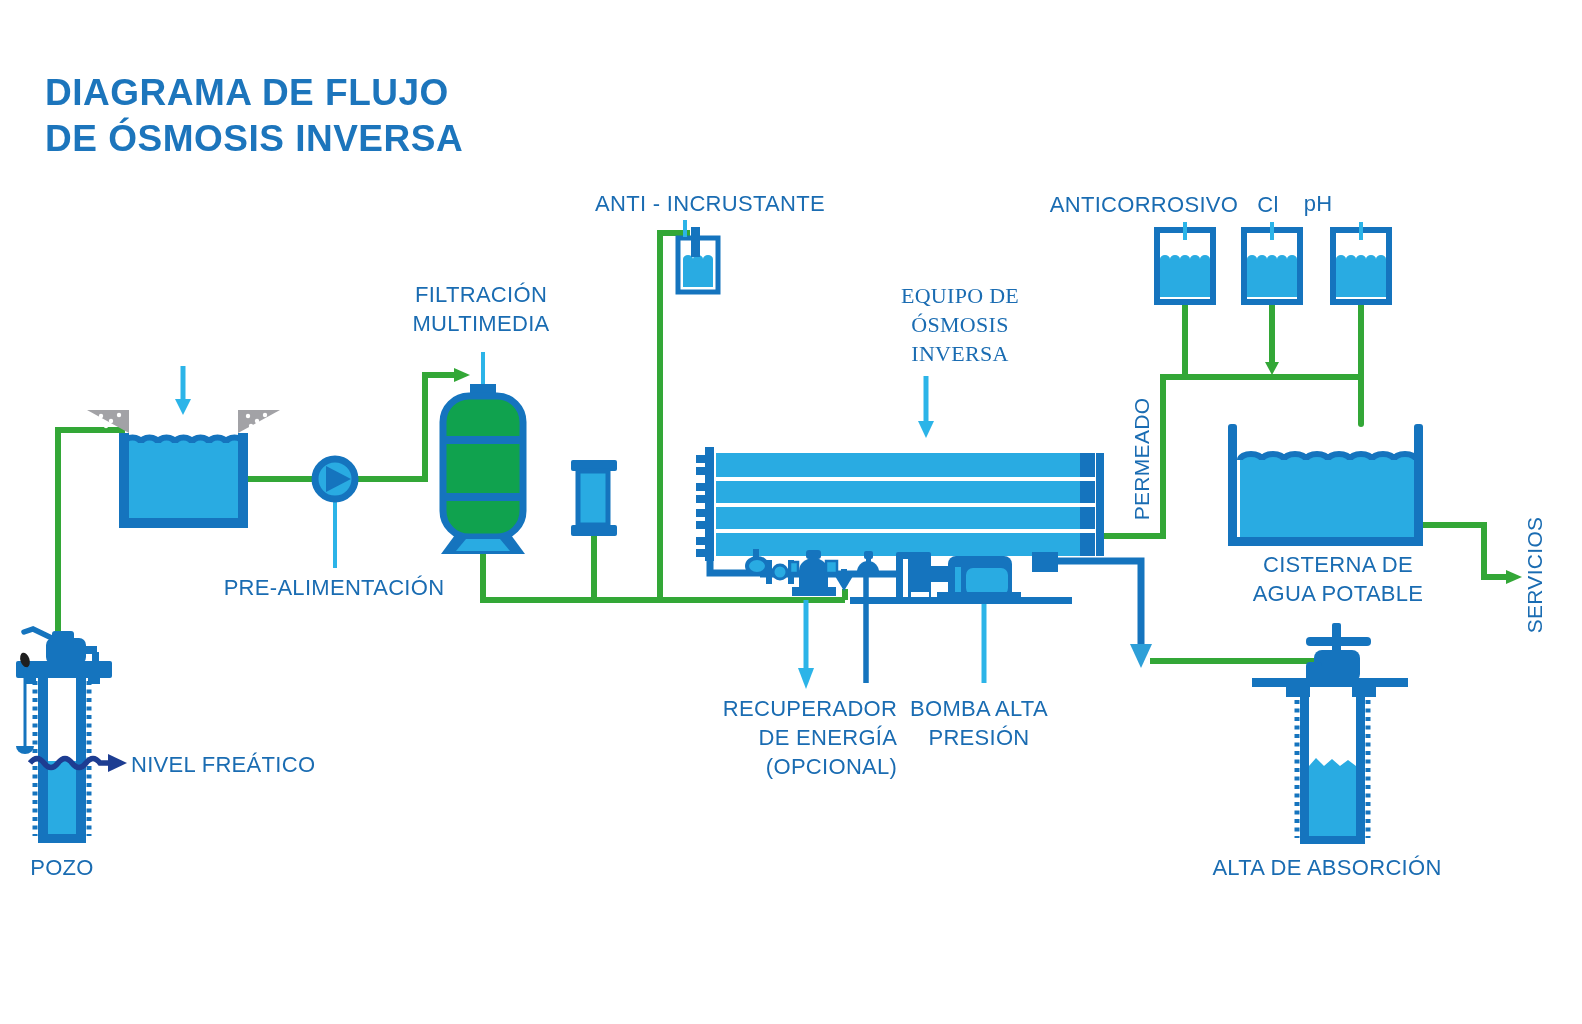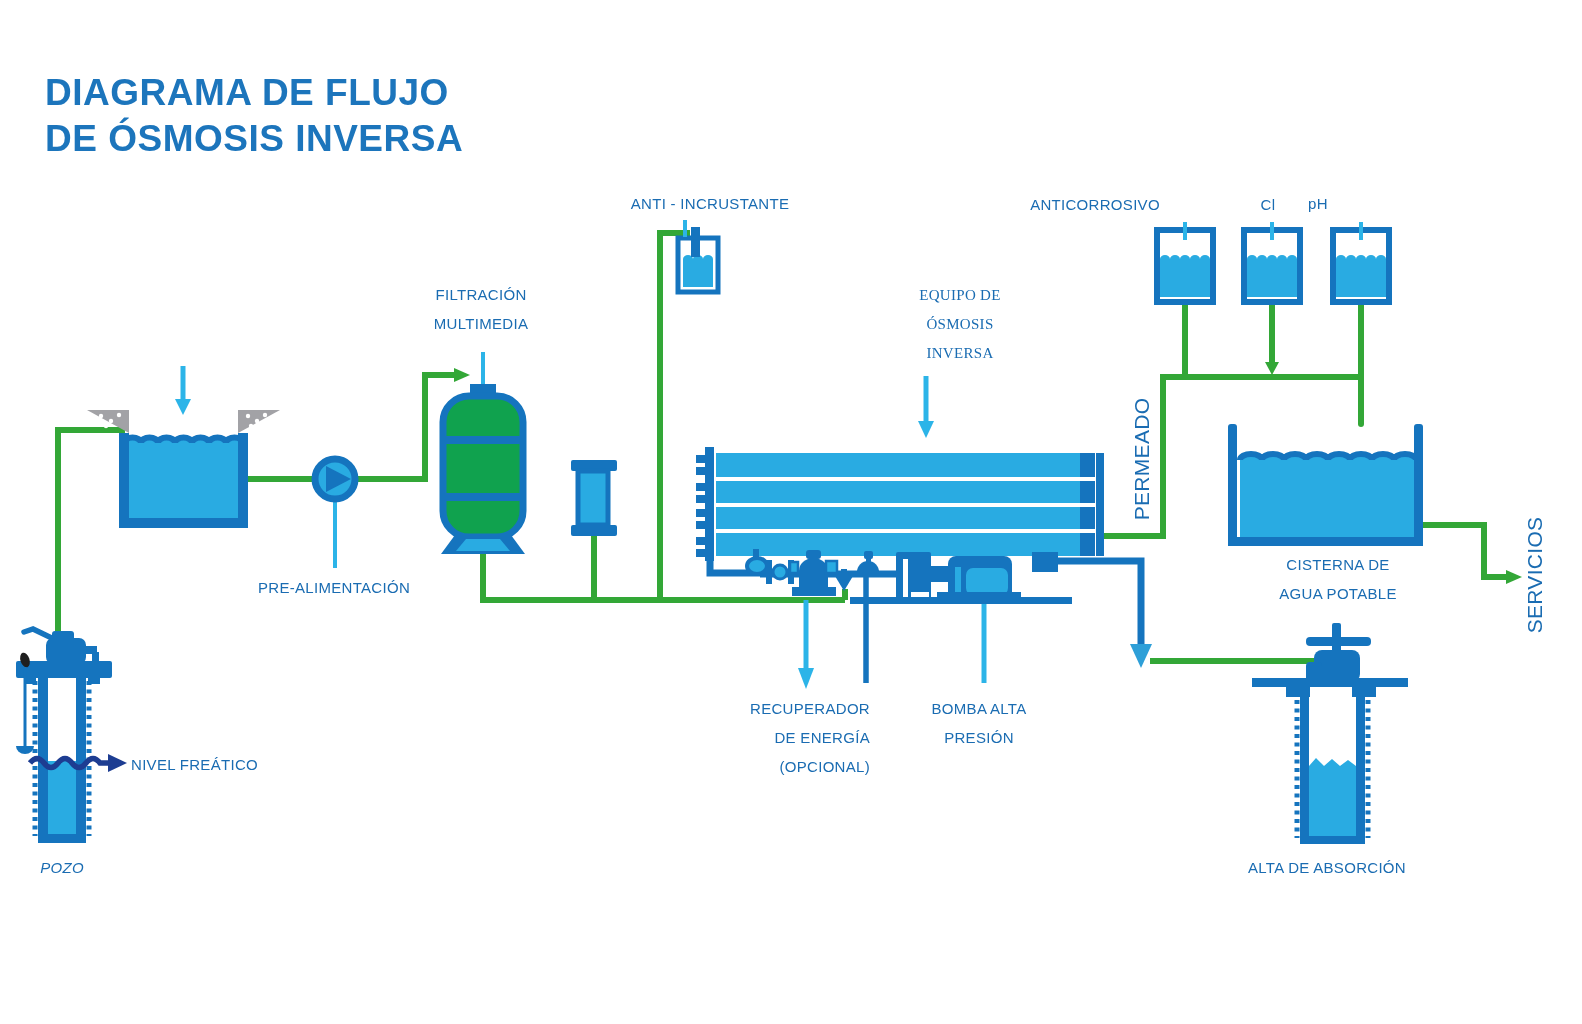--- a/index.html
+++ b/index.html
@@ -1,19 +1,19 @@
 <!DOCTYPE html>
 <html style="--background: #FFFFFF; --outline-blue: #1574BE; --water-cyan: #29ABE2; --pipe-green: #33A737; --vessel-green: #10A24E; --label-blue: #1A6CB2; --title-blue: #1C75BC; --arrow-cyan: #2CB4E8; --navy: #1D3D92; --bracket-gray: #A2A2A6; --drain-arrow-blue: #2E9FD8; --probe-black: #1F1F1F;"><head>
 <meta charset="utf-8">
 <style>
   html,body{margin:0;padding:0;background:#fff;}
   .canvas{position:relative;width:1582px;height:1024px;background:var(--background,#fff);
           font-family:"Liberation Sans",sans-serif;overflow:hidden;}
   svg{position:absolute;left:0;top:0;}
-  .lbl{position:absolute;color:var(--label-blue);font-size:15px;line-height:29px;
+  .lbl{position:absolute;color:var(--label-blue);font-size:22px;line-height:29px;
        text-align:center;white-space:pre-line;transform:translateX(-50%);letter-spacing:.3px;}
   .lbl-left{transform:none;text-align:left;white-space:pre-line;}
   .lbl-bold{font-weight:700;letter-spacing:.4px;}
   .title{position:absolute;left:45px;top:70px;color:var(--title-blue);font-size:37px;
          line-height:46px;font-weight:700;white-space:pre-line;letter-spacing:.5px;}
   .vlbl{position:absolute;color:var(--label-blue);font-size:21px;white-space:nowrap;
         transform:translate(-50%,-50%) rotate(-90deg);letter-spacing:.3px;}
   
   .fd{fill:var(--outline-blue);}        
   .fc{fill:var(--water-cyan);}          
@@ -296,28 +296,28 @@
   <div class="title">DIAGRAMA DE FLUJO
 DE ÓSMOSIS INVERSA</div>
 
   <div class="lbl" style="left:334px;top:573px;">PRE-ALIMENTACIÓN</div>
   <div class="lbl" style="left:481px;top:280px;">FILTRACIÓN
 MULTIMEDIA</div>
   <div class="lbl" style="left:710px;top:189px;">ANTI - INCRUSTANTE</div>
   <div class="lbl" style="left:960px;top:281px;font-family:Liberation Serif, serif;">EQUIPO DE
 ÓSMOSIS
 INVERSA</div>
-  <div class="lbl" style="left:1095px;top:190px;text-align:center;">ANTICORROSIVO</div>
+  <div class="lbl" style="left:1144px;top:190px;text-align:center;">ANTICORROSIVO</div>
   <div class="lbl" style="left:1268px;top:190px;">Cl</div>
   <div class="lbl" style="left:1318px;top:189px;">pH</div>
   <div class="vlbl" style="left:1142px;top:459px;">PERMEADO</div>
   <div class="lbl" style="left:1338px;top:550px;">CISTERNA DE
 AGUA POTABLE</div>
   <div class="vlbl" style="left:1535px;top:575px;">SERVICIOS</div>
   <div class="lbl" style="left:810px;top:694px;text-align:right;">RECUPERADOR
 DE ENERGÍA
 (OPCIONAL)</div>
   <div class="lbl" style="left:979px;top:694px;">BOMBA ALTA
 PRESIÓN</div>
   <div class="lbl lbl-left" style="left:131px;top:750px;">NIVEL FREÁTICO</div>
-  <div class="lbl" style="left:62px;top:853px;font-style:italic;">POZO</div>
+  <div class="lbl" style="left:62px;top:853px;">POZO</div>
   <div class="lbl" style="left:1327px;top:853px;">ALTA DE ABSORCIÓN</div>
 </div>
 
 </body></html>

